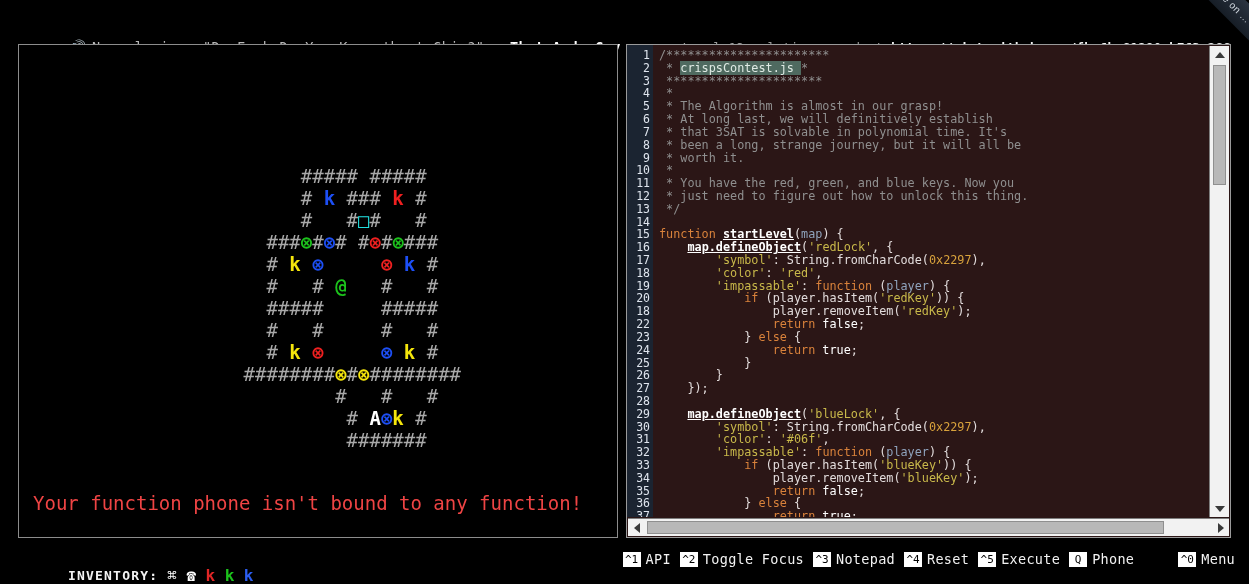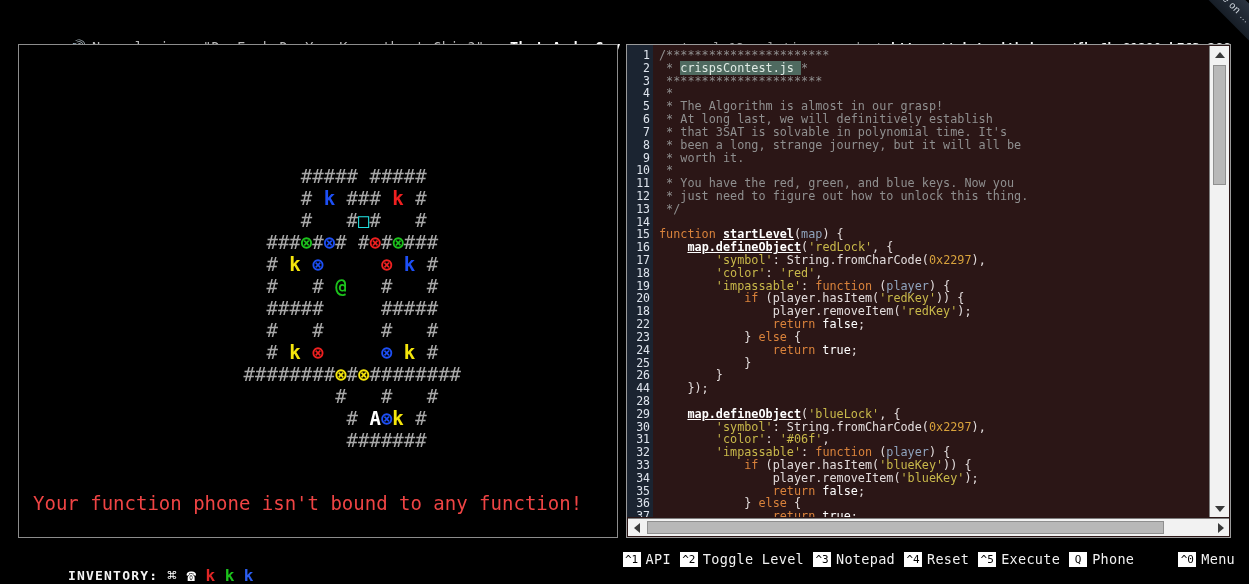--- a/index.html
+++ b/index.html
@@ -367,21 +367,21 @@
           <div>17</div>
           <div>18</div>
           <div>19</div>
           <div>20</div>
           <div>18</div>
           <div>22</div>
           <div>23</div>
           <div>24</div>
           <div>25</div>
           <div>26</div>
-          <div>44</div>
+          <div>27</div>
           <div>28</div>
           <div>29</div>
           <div>30</div>
           <div>31</div>
           <div>32</div>
           <div>33</div>
           <div>34</div>
           <div>35</div>
           <div>36</div>
           <div>37</div>
@@ -414,21 +414,21 @@
     <div class="inventory" id="inventory">
       <span class="label">INVENTORY:</span><span id="inventory-items"><span class="item inv-cmd">⌘</span><span class="item inv-phone">☎</span><span class="item inv-red">k</span><span class="item inv-green">k</span><span class="item inv-blue">k</span></span>
     </div>
     <div class="fnbar" id="fnbar">
         <div class="fnitem">
           <span class="fnkey">^1</span>
           <span class="fnlabel">API</span>
         </div>
         <div class="fnitem">
           <span class="fnkey">^2</span>
-          <span class="fnlabel">Toggle Level</span>
+          <span class="fnlabel">Toggle Focus</span>
         </div>
         <div class="fnitem">
           <span class="fnkey">^3</span>
           <span class="fnlabel">Notepad</span>
         </div>
         <div class="fnitem">
           <span class="fnkey">^4</span>
           <span class="fnlabel">Reset</span>
         </div>
         <div class="fnitem">

